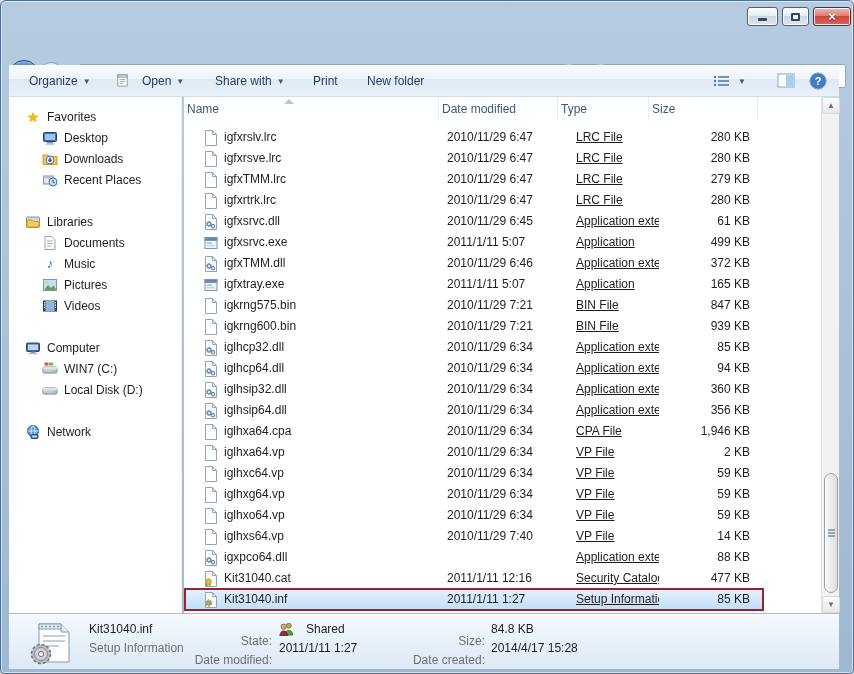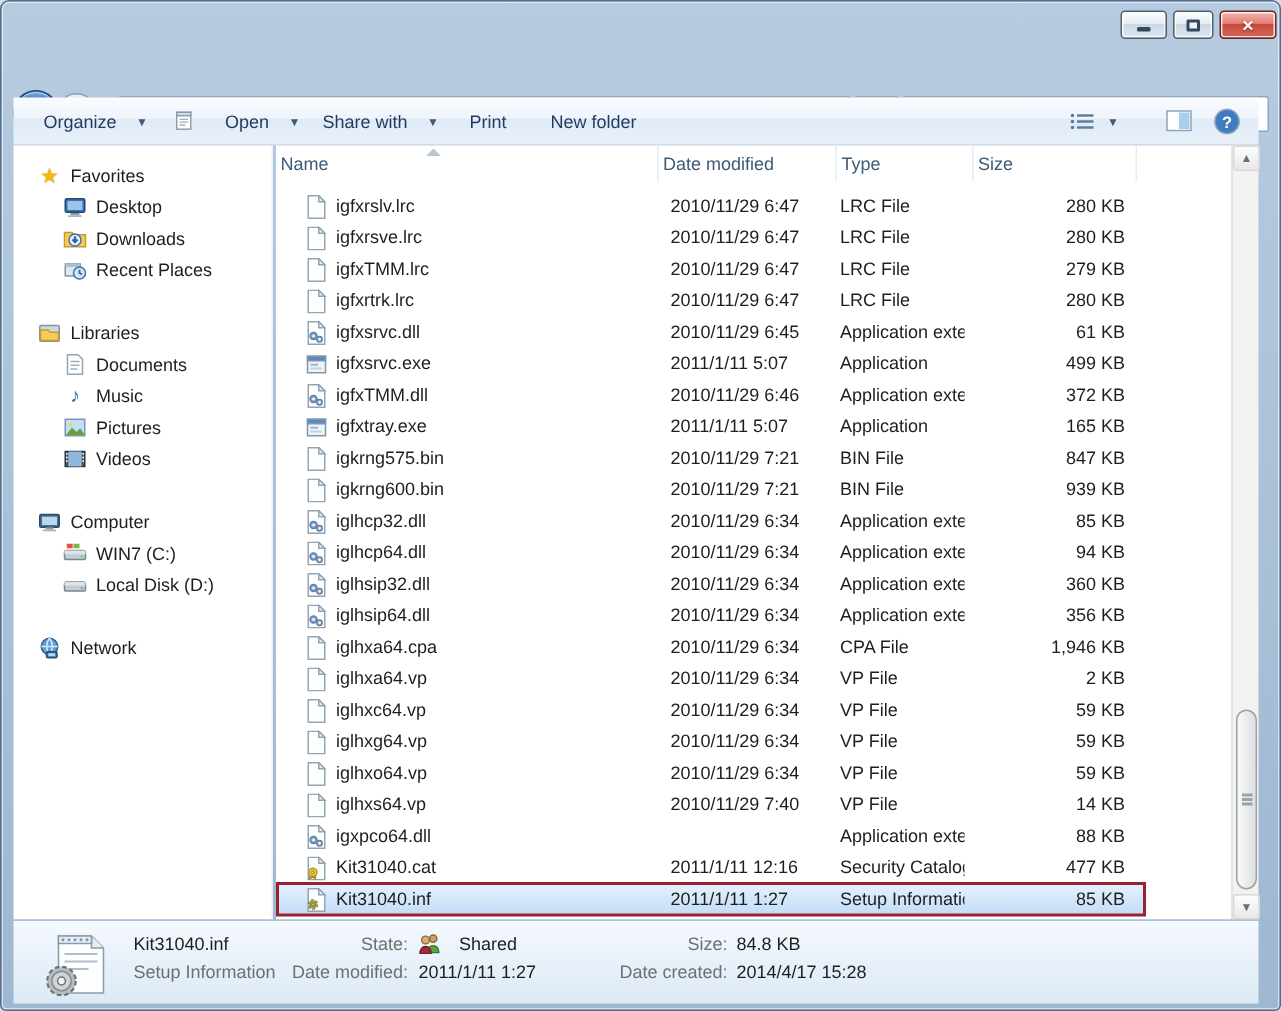--- a/index.html
+++ b/index.html
@@ -40,21 +40,21 @@
   .addr-drop{margin-left:auto;color:#3e5a77;font-size:9px;padding:0 3px;}
   .refreshbtn{position:absolute;left:569px;top:35px;width:29px;height:24px;background:#fff;
     border:1px solid #8fa8bd;border-radius:2px;display:flex;align-items:center;justify-content:center;}
   .searchbox{position:absolute;left:601px;top:35px;width:244px;height:24px;background:#fff;
     border:1px solid #8fa8bd;border-radius:2px;display:flex;align-items:center;padding:0 6px;}
   .searchbox input{flex:1;border:none;outline:none;font:italic 12px "Liberation Sans",sans-serif;color:#5c6c7c;background:transparent;min-width:0;}
   
   .toolbar{position:absolute;left:8px;top:64px;width:830px;height:32px;
     background:linear-gradient(180deg,#fafcfe,#edf4fb 45%,#dfeaf6 46%,#e9f2fa);
     border-bottom:1px solid #cfdcEA;}
-  .tb-btn{position:absolute;top:0;height:31px;display:flex;align-items:center;gap:13px;
+  .tb-btn{position:absolute;top:0;height:31px;display:flex;align-items:center;gap:5px;
     color:#1f3a5f;padding:0 6px;cursor:default;}
   .tb-arrow{font-size:8px;color:#3e5a77;margin-top:2px;}
   .tb-right{position:absolute;top:0;height:31px;display:flex;align-items:center;}
   
   .sidebar{position:absolute;left:8px;top:96px;width:173px;height:516px;background:#fff;
     border-right:1px solid #eceff3;padding-top:9px;overflow:hidden;}
   .side-group{margin-bottom:21px;}
   .side-root,.side-item{height:21px;display:flex;align-items:center;cursor:default;white-space:nowrap;}
   .side-root{padding-left:16px;}
   .side-item{padding-left:33px;}
@@ -68,41 +68,41 @@
   .hcell{position:absolute;top:0;height:24px;line-height:24px;padding-left:3px;border-right:1px solid #e8edf3;cursor:default;}
   .hc0{left:0;width:255px;} .hc1{left:255px;width:119px;} .hc2{left:374px;width:91px;} .hc3{left:465px;width:109px;}
   .sort-tri{position:absolute;left:100px;top:2px;width:0;height:0;
     border-left:5px solid transparent;border-right:5px solid transparent;border-bottom:5px solid #b9c5d0;}
   .rows{position:relative;}
   .row{position:relative;width:580px;height:21px;}
   .cell{position:absolute;top:0;height:21px;line-height:21px;white-space:nowrap;overflow:hidden;}
   .c-name{left:16px;width:255px;padding-left:4px;display:flex;align-items:center;}
   .c-name .ficon{width:14px;height:16px;margin-right:6px;flex:0 0 14px;}
   .c-date{left:255px;width:119px;padding-left:8px;}
-  .c-type{left:368px;width:91px;padding-left:8px;}
+  .c-type{left:384px;width:91px;padding-left:8px;text-decoration:underline;}
   .c-size{left:465px;width:109px;text-align:right;padding-right:8px;}
   .row.selected{background:linear-gradient(180deg,#e6f2fd,#d3e7fb 50%,#c4dcf7);}
   .red-box{position:absolute;left:0;width:580px;height:23px;border:2px solid #96232e;pointer-events:none;}
   .row-partial{height:6px;overflow:hidden;position:relative;}
   .row-partial .clip{position:absolute;top:-13px;left:0;width:580px;height:21px;display:flex;align-items:center;padding-left:4px;}
   
   .scrollbar{position:absolute;left:820px;top:96px;width:18px;height:516px;background:#f2f2f0;border-left:1px solid #e3e3e1;}
   .sb-btn{position:absolute;left:0;width:18px;height:17px;display:flex;align-items:center;justify-content:center;
     color:#6d6d6d;font-size:8px;background:linear-gradient(180deg,#fdfdfd,#e8e8e6);border:1px solid #d9d9d7;border-radius:2px;}
   .sb-up{top:0;} .sb-down{bottom:0;}
   .sb-thumb{position:absolute;left:2px;top:376px;width:14px;height:120px;border:1px solid #98a0a8;border-radius:7px;
     background:linear-gradient(90deg,#fafafa,#dcdee0);}
   .sb-grip{position:absolute;left:3px;top:55px;width:7px;height:1.5px;background:#9aa2aa;box-shadow:0 3px 0 #9aa2aa,0 6px 0 #9aa2aa;}
   
   .details{position:absolute;left:8px;top:612px;width:830px;height:56px;
     background:linear-gradient(180deg,#f4f9fd,#e8f1fa 50%,#dcE9f5);border-top:1px solid #a9c0d4;}
   .d-icon{position:absolute;left:20px;top:4px;width:44px;height:48px;}
   .d-name{position:absolute;left:80px;top:8px;color:#1e1e1e;}
   .d-type{position:absolute;left:80px;top:27px;color:#6f6f6f;}
-  .d-lab{position:absolute;color:#6f6f6f;text-align:right;}
+  .d-lab{position:absolute;color:#6f6f6f;text-align:right;margin-top:12px;}
   .d-val{position:absolute;color:#1e1e1e;}
   .dl-state{left:125px;top:8px;width:138px;}
   .dv-state{left:270px;top:8px;display:flex;align-items:center;gap:12px;}
   .dl-mod{left:125px;top:27px;width:138px;}
   .dv-mod{left:270px;top:27px;}
   .dl-size{left:340px;top:8px;width:136px;}
   .dv-size{left:482px;top:8px;}
   .dl-created{left:340px;top:27px;width:136px;}
   .dv-created{left:482px;top:27px;}
 </style>

